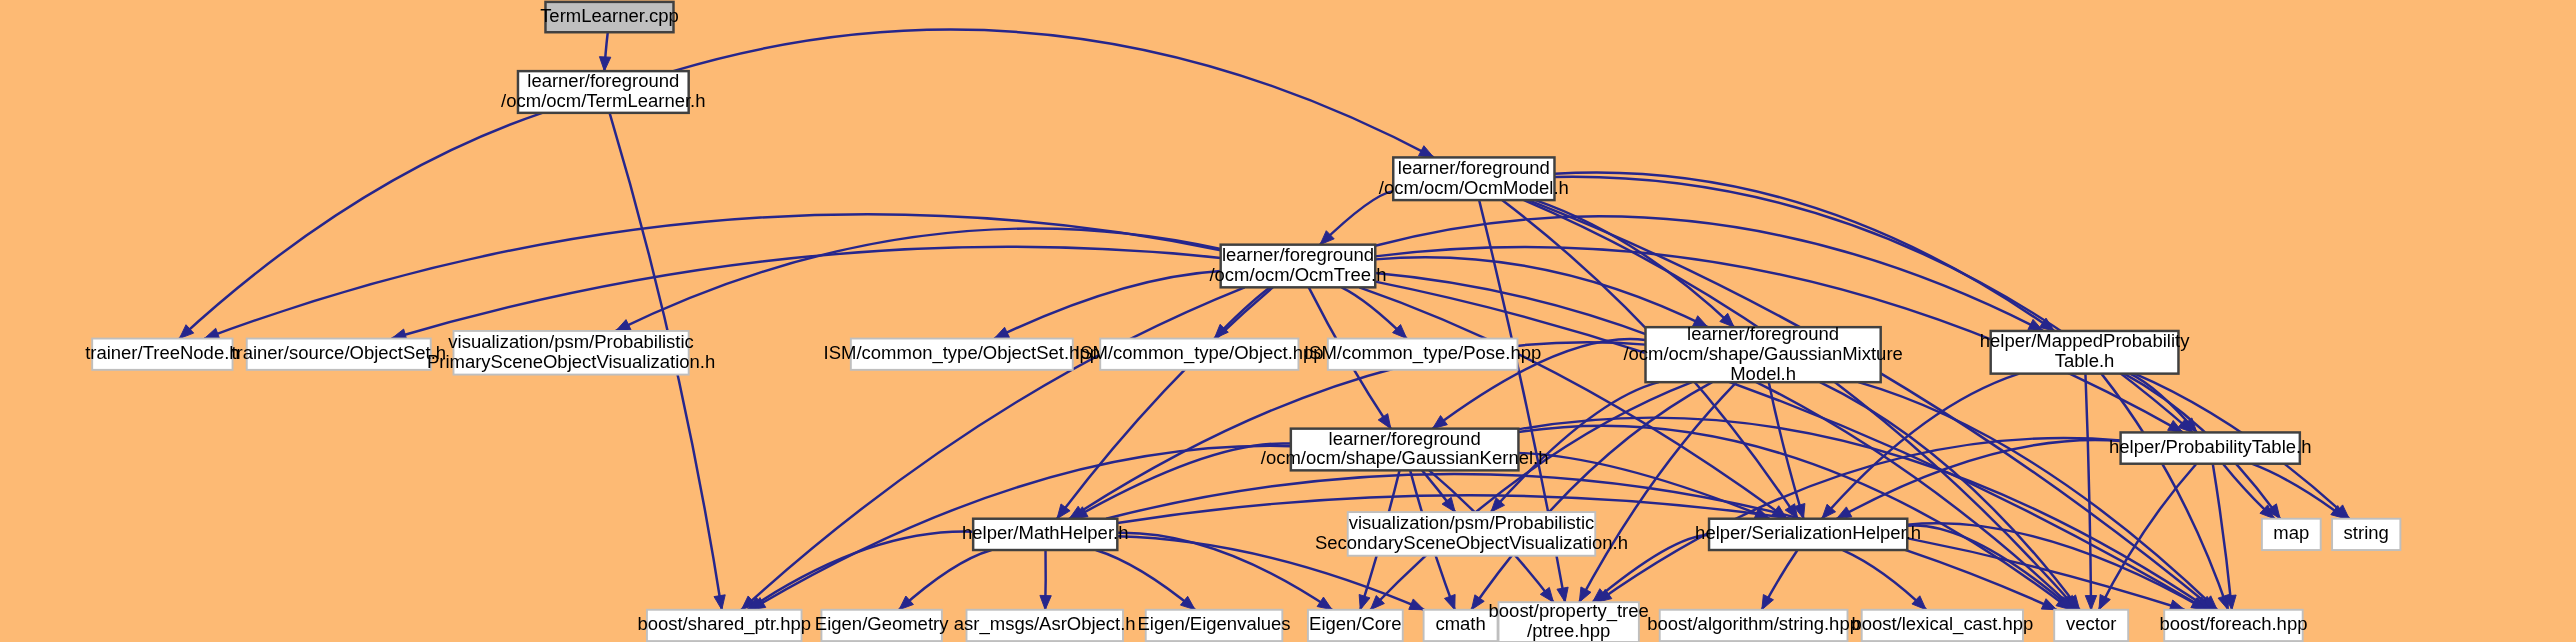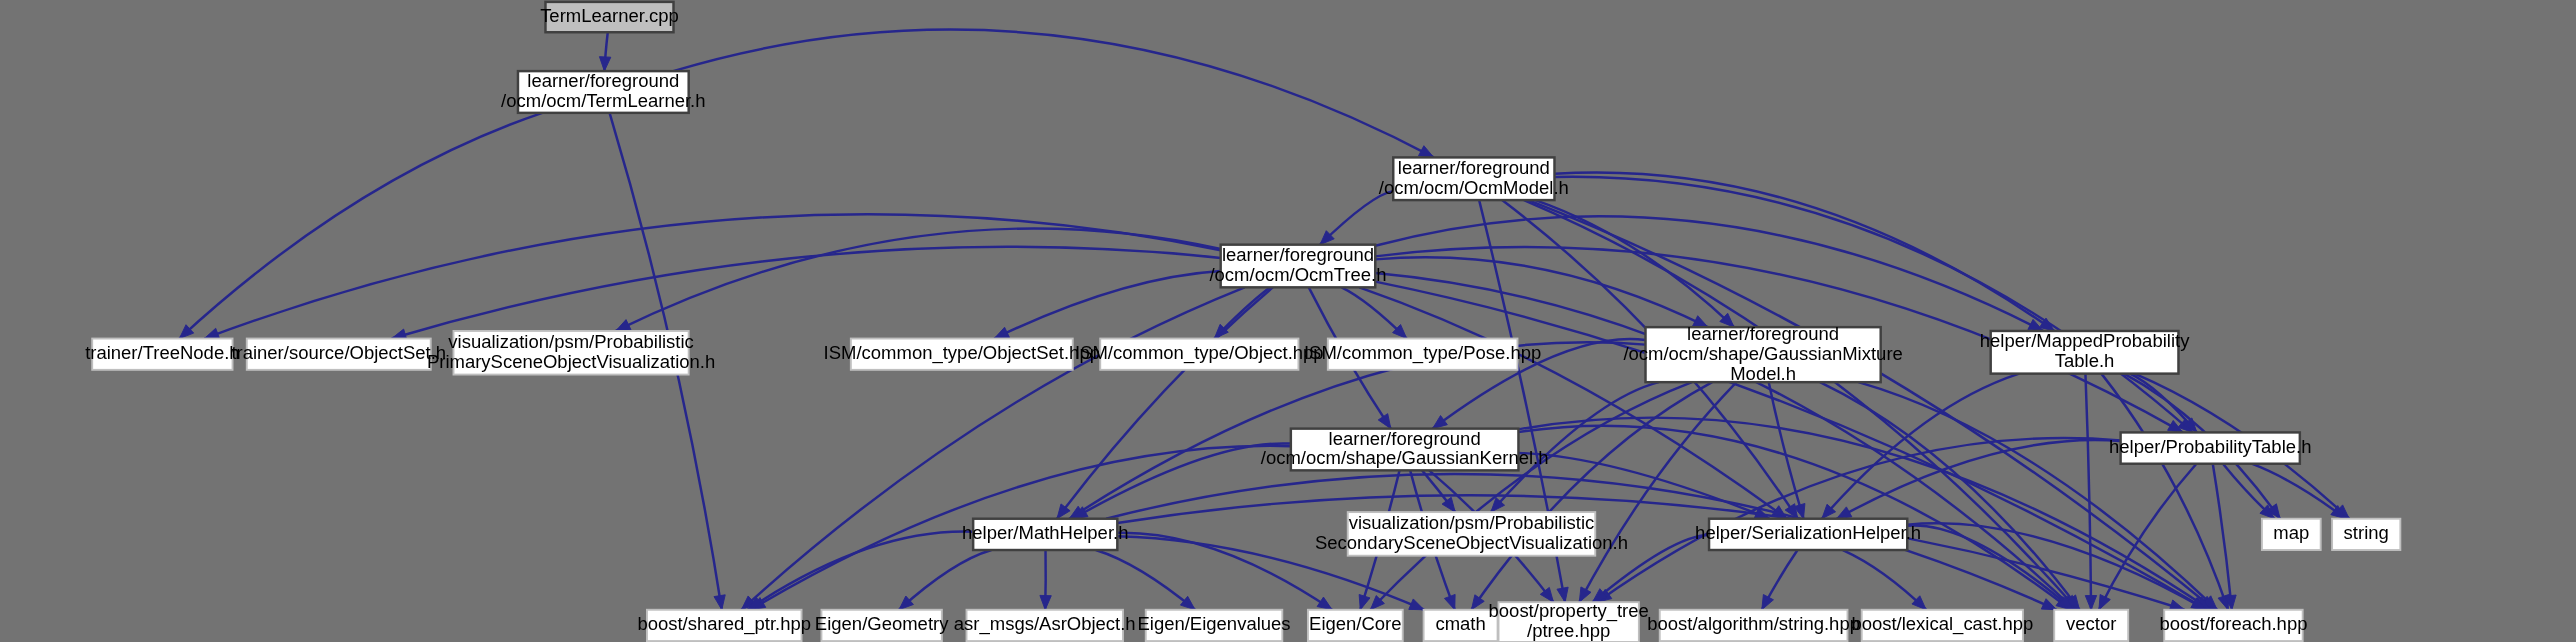--- a/index.html
+++ b/index.html
@@ -10,21 +10,21 @@
   body {
     width: 2576px;
     height: 642px;
     overflow: hidden;
     font-family: "Liberation Sans", sans-serif;
   }
   #graph-root {
     position: relative;
     width: 2576px;
     height: 642px;
-    background: #737373;
+    background: #fdba74;
   }
   svg#graph-svg {
     position: absolute;
     top: 0;
     left: 0;
     width: 2576px;
     height: 642px;
     display: block;
   }
   .edge-path {

